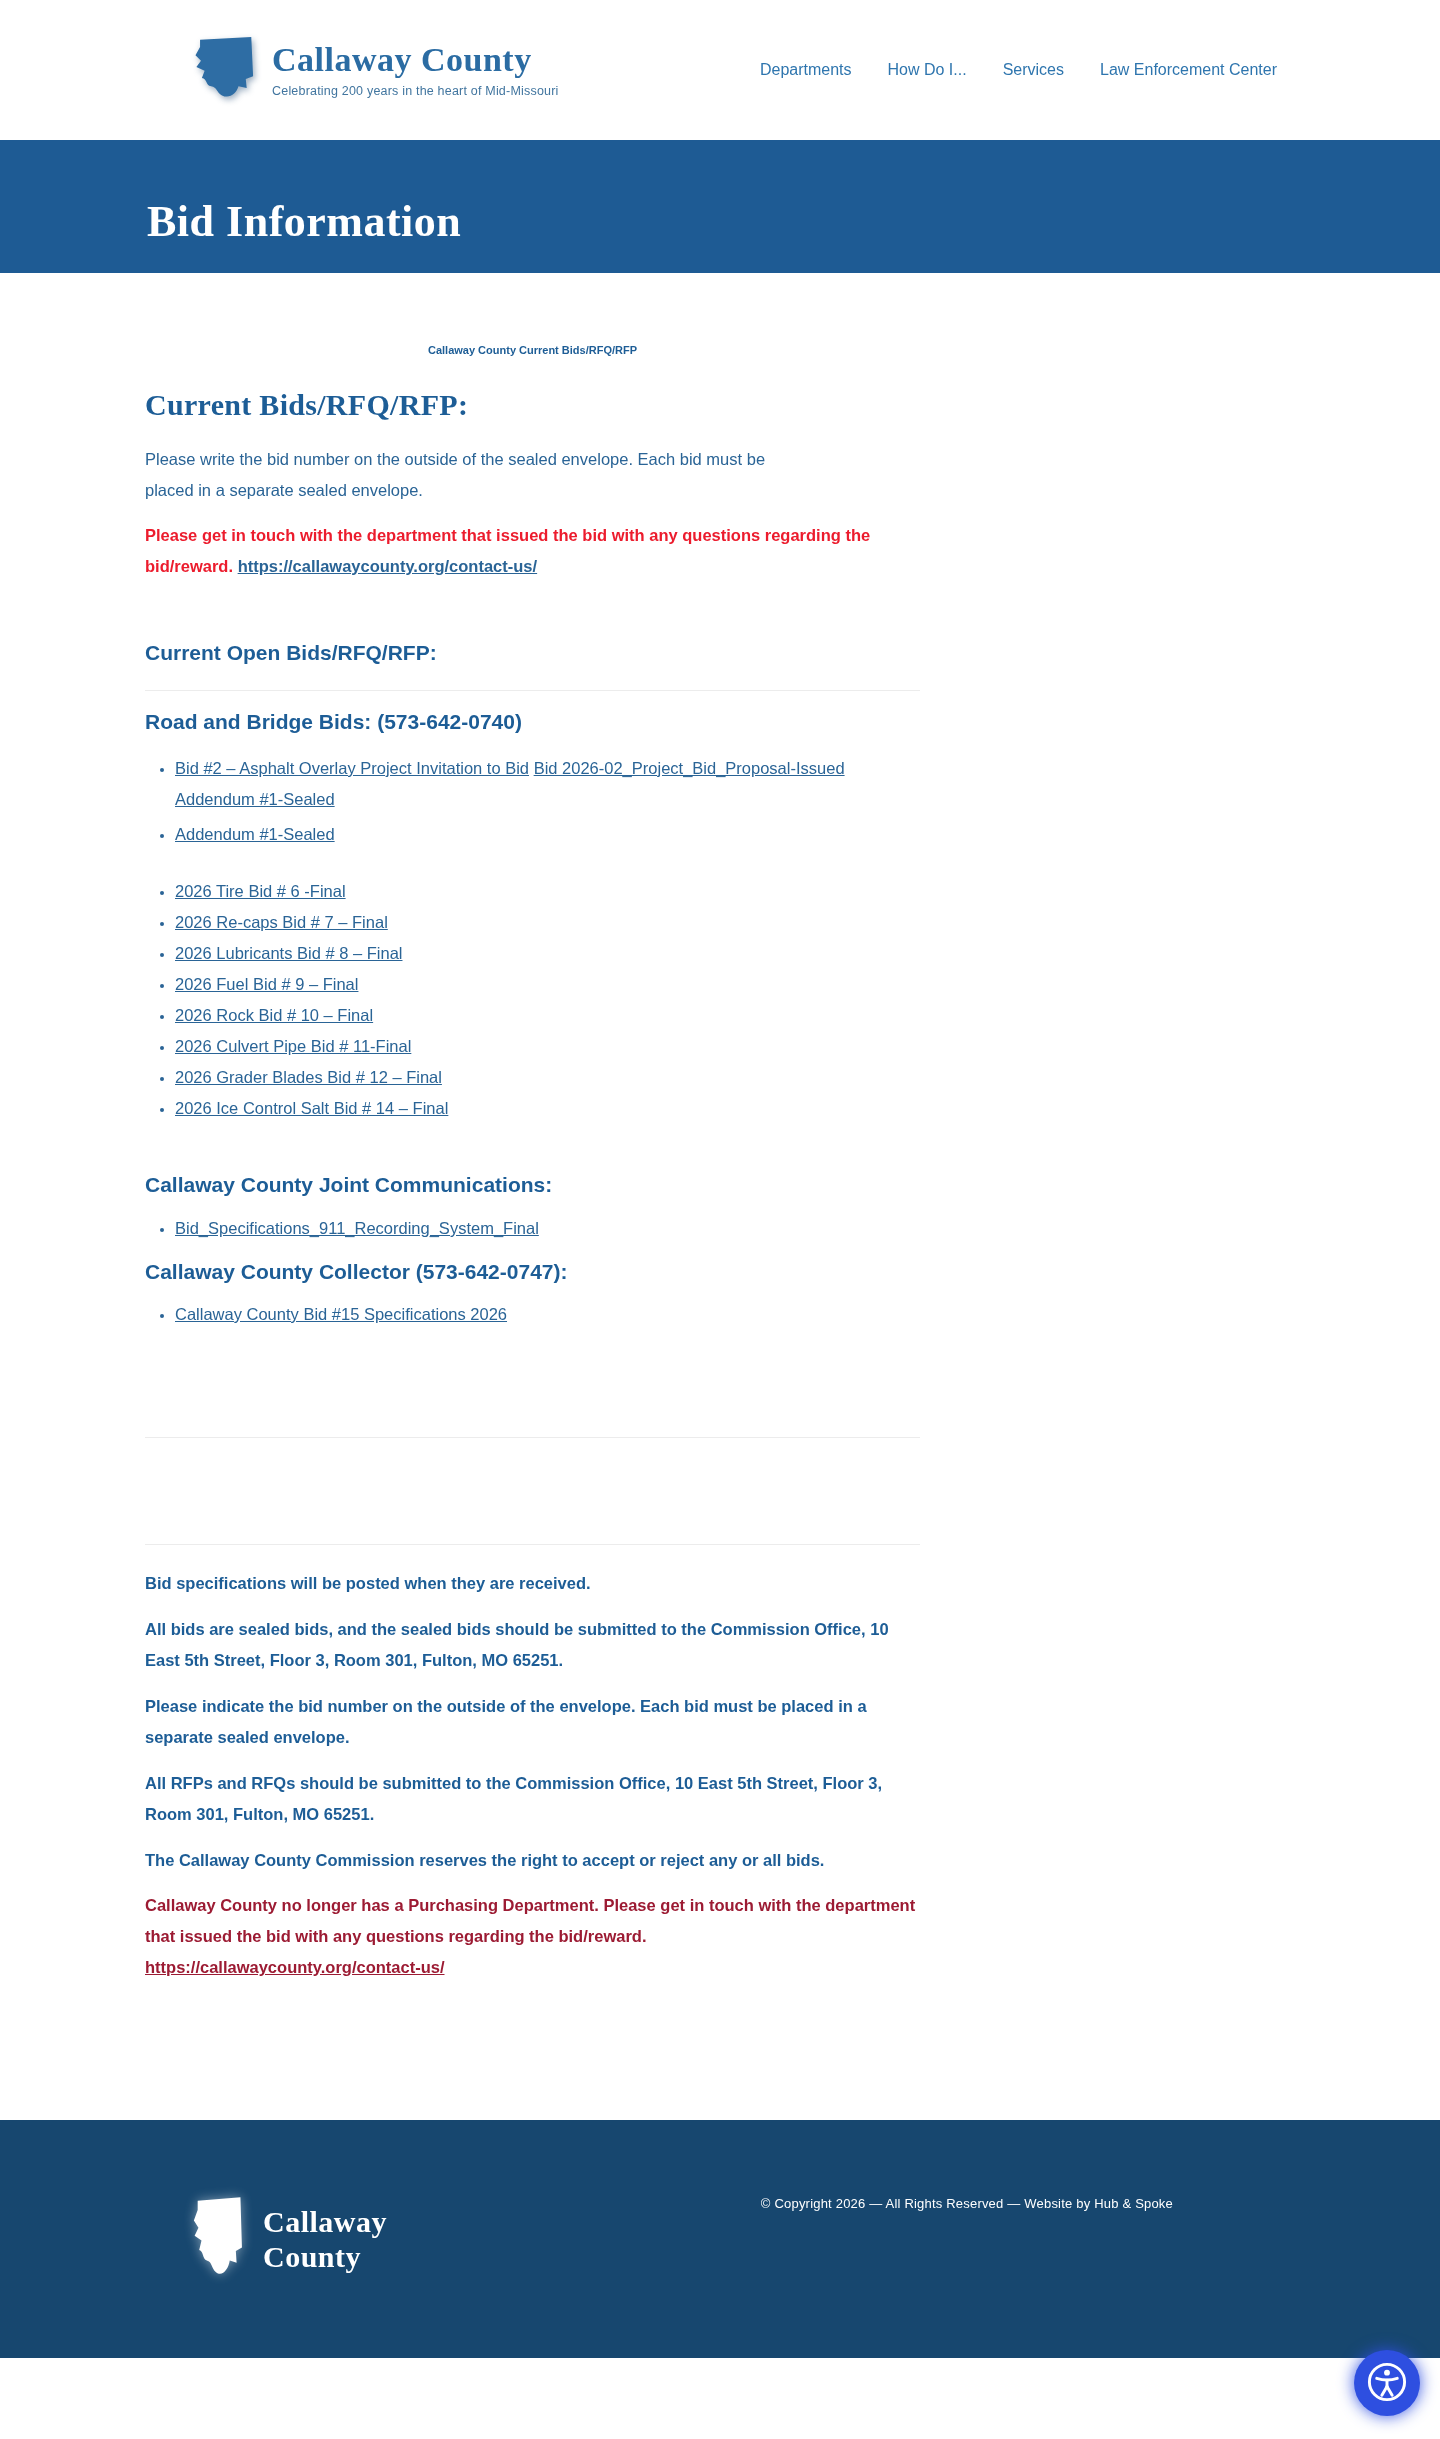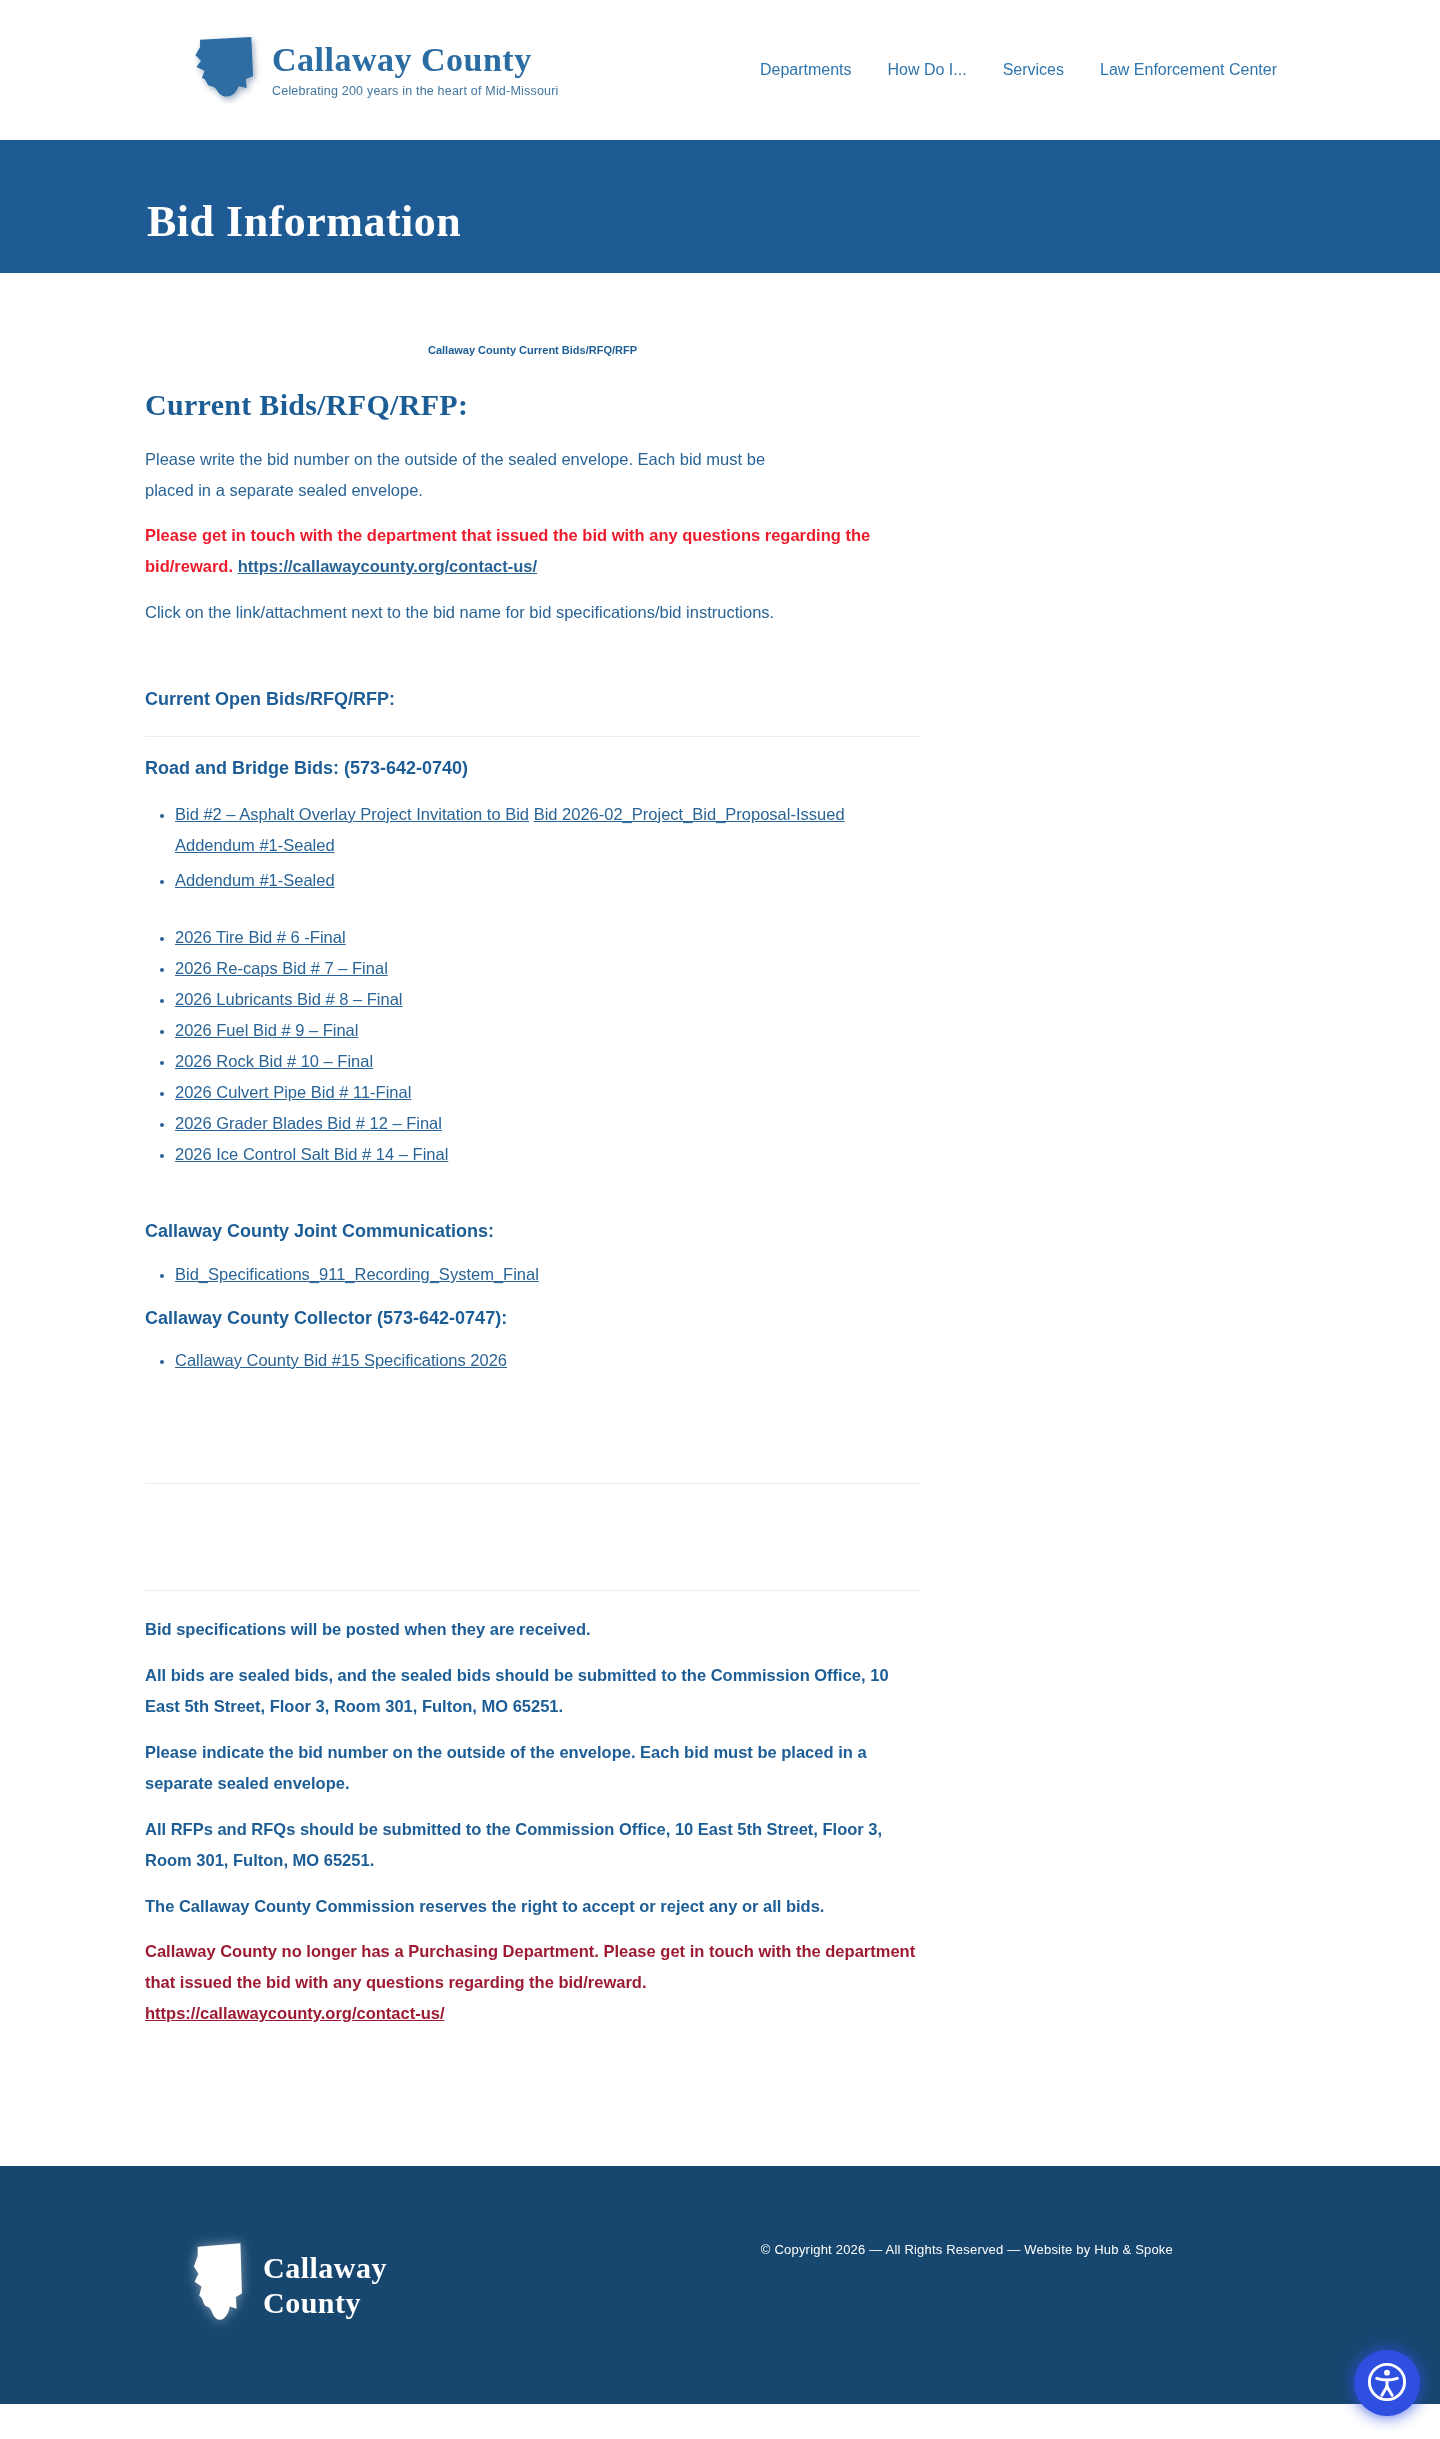--- a/index.html
+++ b/index.html
@@ -39,21 +39,21 @@
   .kicker { margin-top:62px; text-align:center; font-weight:bold; color:#1d5d96; font-size:11px; }
   .content-col h2 {
     margin-top:22px; font-family:"Liberation Serif", serif; font-weight:bold;
     font-size:30px; color:#1d5d96; letter-spacing:.3px;
   }
   .content-col p { line-height:31px; }
   .intro { margin-top:22px; white-space:pre-line; }
   .red-notice { margin-top:14px; color:#ec1c2d; font-weight:bold; }
   .red-notice a { color:#2a6496; font-weight:bold; }
   .click-note { margin-top:15px; }
-  h3.sec { font-size:18px; font-weight:bold; color:#1d5d96; line-height:22px; }
+  h3.sec { font-size:21px; font-weight:bold; color:#1d5d96; line-height:22px; }
   .open-bids { margin-top:60px; }
   hr { border:none; border-top:1px solid #ececec; height:0; }
   .div1 { margin-top:26px; }
   .road-bridge { margin-top:20px; }
   .content-col a { color:#2a6496; text-decoration:underline; cursor:pointer; }
   ul { list-style:disc; padding-left:30px; }
   li { line-height:31px; }
   li::marker { color:#2a6496; font-size:13px; }
   .bid2-list { margin-top:20px; }
   .bid2-list li { margin-bottom:4px; }
@@ -126,21 +126,20 @@
 <main class="inner">
   <div class="content-col">
     <p class="kicker">Callaway County Current Bids/RFQ/RFP</p>
     <h2>Current Bids/RFQ/RFP:</h2>
 
     <p class="intro">Please write the bid number on the outside of the sealed envelope. Each bid must be
 placed in a separate sealed envelope.</p>
 
     <p class="red-notice"><span>Please get in touch with the department that issued the bid with any questions regarding the bid/reward.</span> <a>https://callawaycounty.org/contact-us/</a></p>
 
-    <p class="click-note">Click on the link/attachment next to the bid name for bid specifications/bid instructions.</p>
 
     <h3 class="sec open-bids">Current Open Bids/RFQ/RFP:</h3>
 
     <hr class="div1">
 
     <h3 class="sec road-bridge">Road and Bridge Bids: (573-642-0740)</h3>
 
     <ul class="bid2-list">
       <li><a>Bid #2 – Asphalt Overlay Project Invitation to Bid</a> <a>Bid 2026-02_Project_Bid_Proposal-Issued</a> <a>Addendum #1-Sealed</a></li>
       <li><a>Addendum #1-Sealed</a></li>

